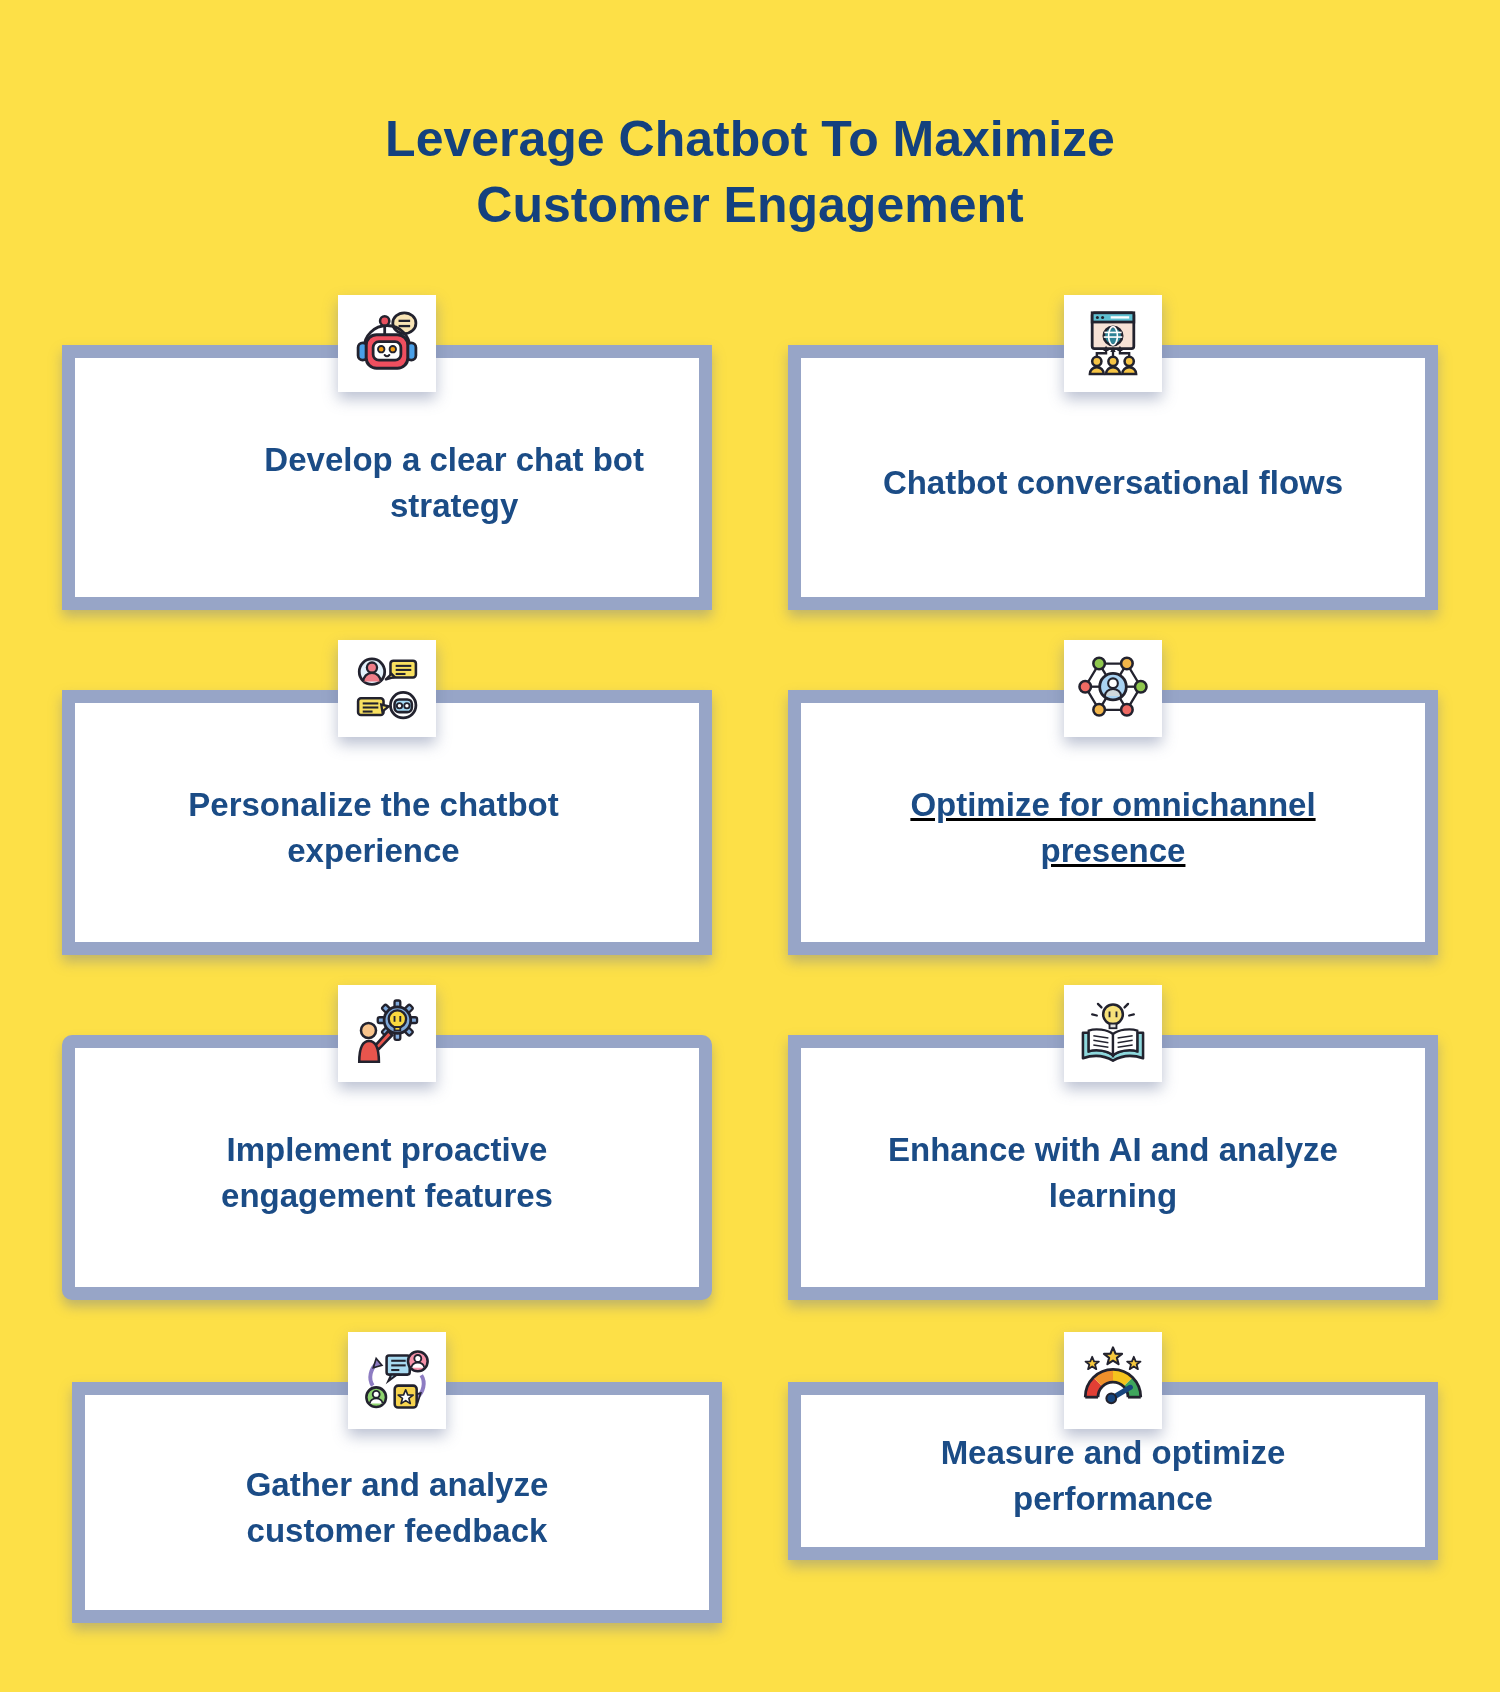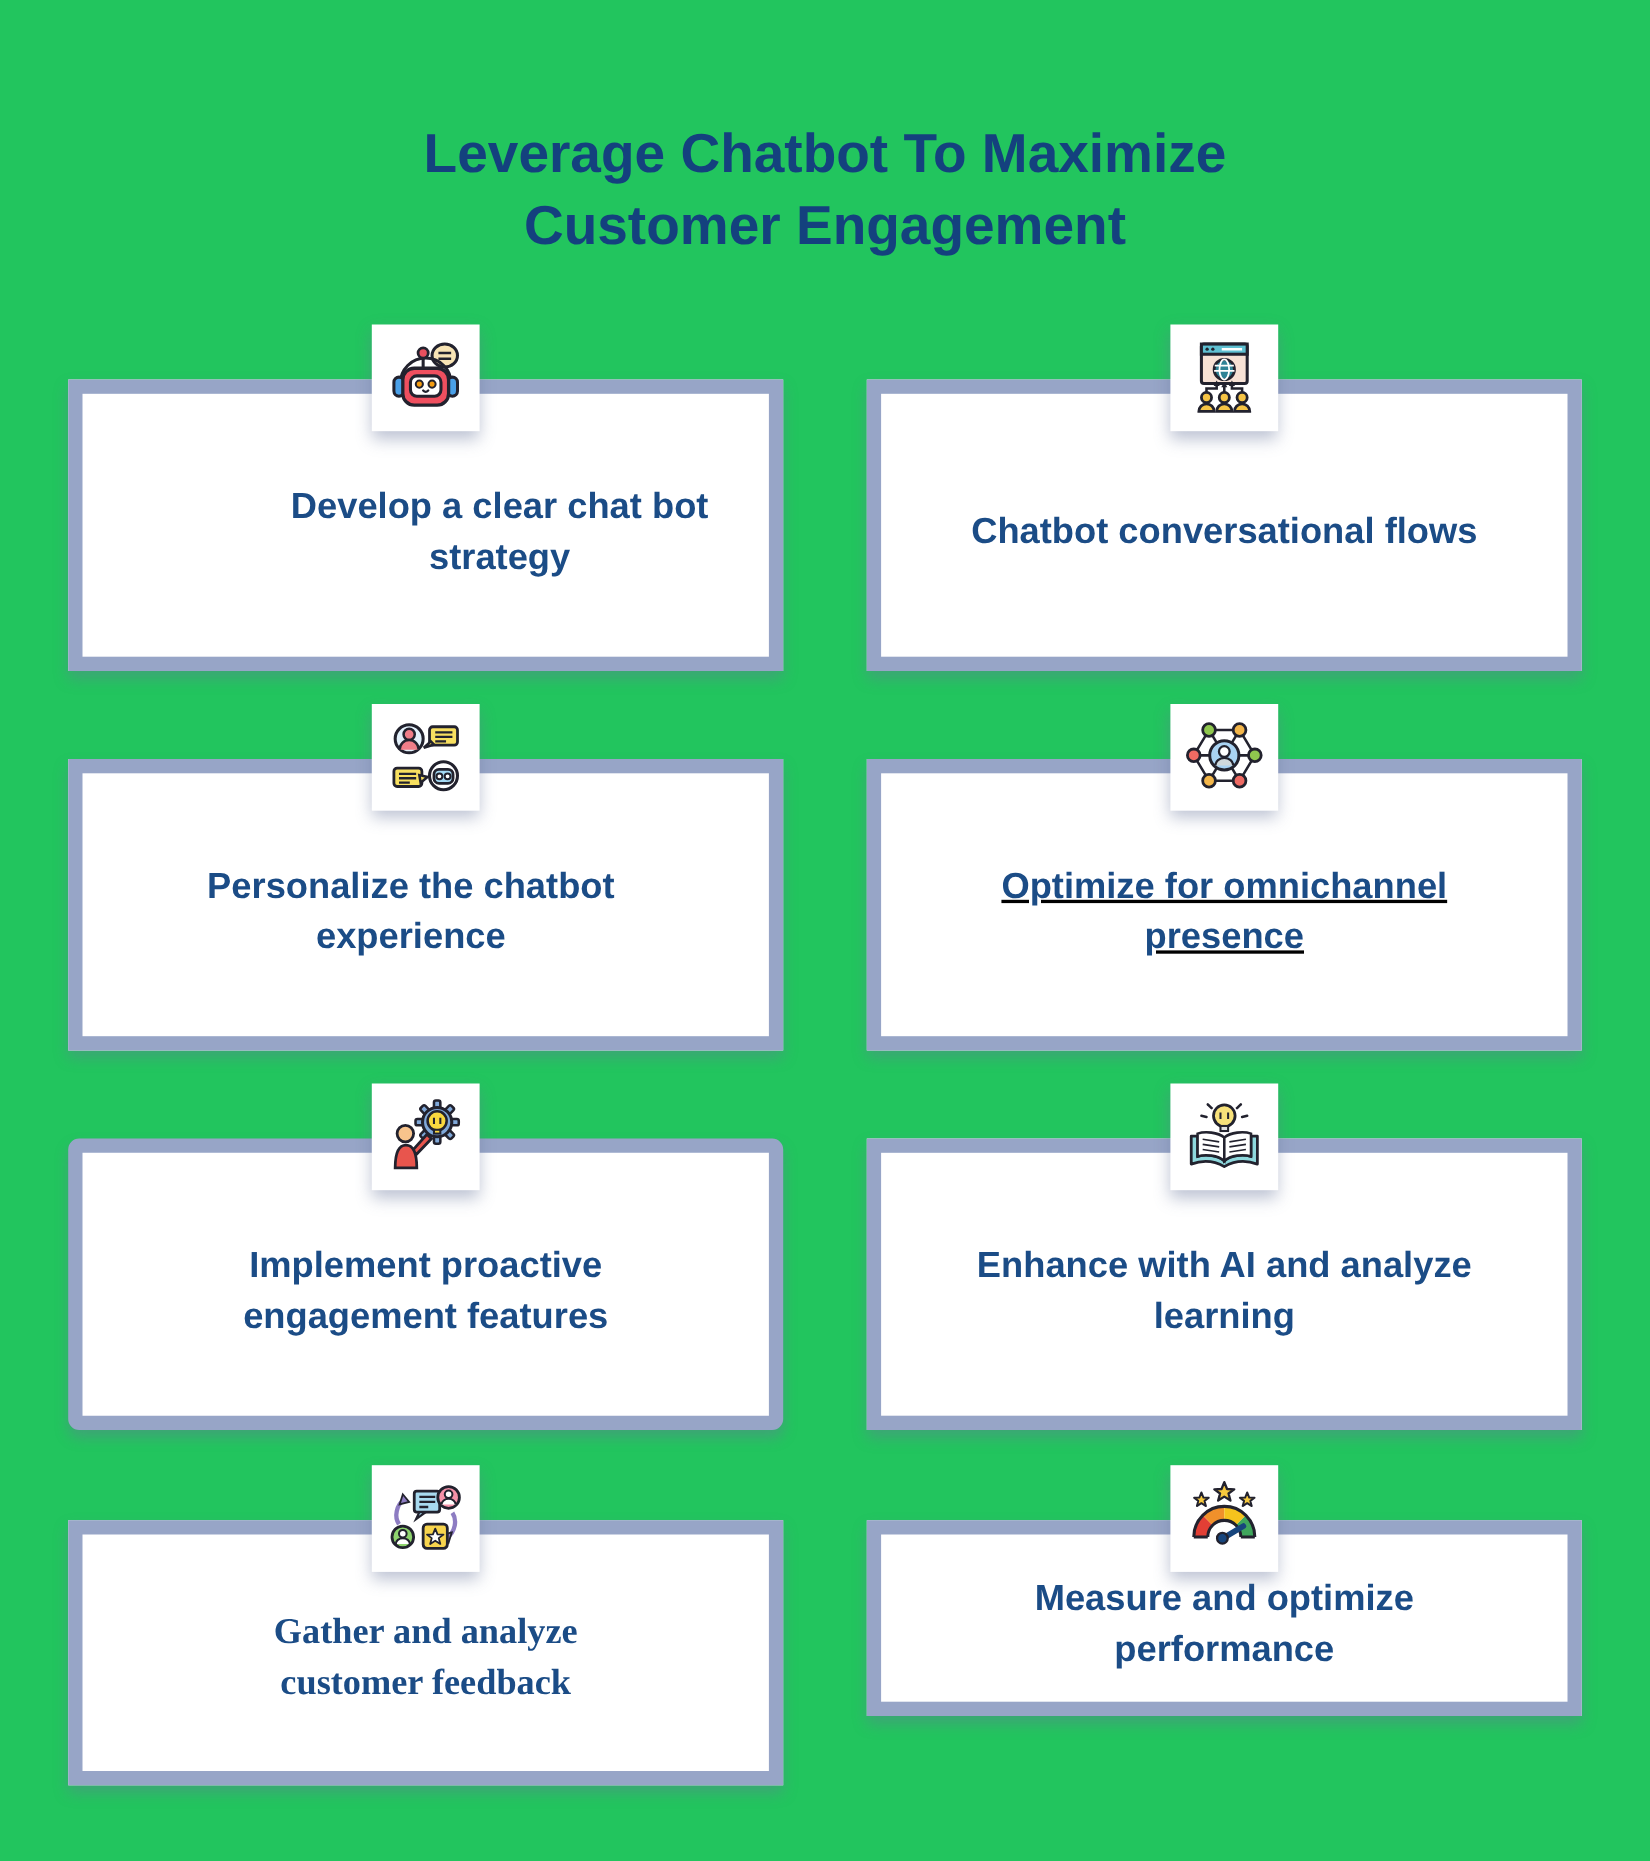--- a/index.html
+++ b/index.html
@@ -1,19 +1,19 @@
 <!DOCTYPE html>
 <html><head>
 <meta charset="utf-8">
 <style>
   html,body{margin:0;padding:0;}
   .canvas{
     position:relative;
     width:1500px;height:1692px;
-    background:#22c55e;
+    background:#fde047;
     font-family:"Liberation Sans","DejaVu Sans",sans-serif;
     overflow:hidden;
   }
   .title{
     position:absolute;top:72px;left:0;right:0;
     text-align:center;
     font-size:50px;font-weight:bold;
     color:#14417e;
     line-height:1.32;
   }
@@ -27,21 +27,21 @@
     box-shadow:0 7px 12px rgba(104,117,155,0.40);
     display:flex;align-items:center;justify-content:center;
     padding:10px 55px 0 55px;
   }
   .c1{left:62px;top:345px;justify-content:flex-end;}
   .c2{left:788px;top:345px;}
   .c3{left:62px;top:690px;padding-left:28px;}
   .c4{left:788px;top:690px;text-decoration:underline;}
   .c5{left:62px;top:1035px;border-radius:10px;}
   .c6{left:788px;top:1035px;}
-  .c7{left:62px;top:1382px;height:241px;font-family:Liberation Serif, serif;}
+  .c7{left:72px;top:1382px;height:241px;}
   .c8{left:788px;top:1382px;height:178px;}
   .card-label{
     color:#1b4c86;
     font-size:33px;
     font-weight:bold;
     line-height:1.38;
     text-align:center;
     white-space:pre-line;
   }
   .icon-tile{

